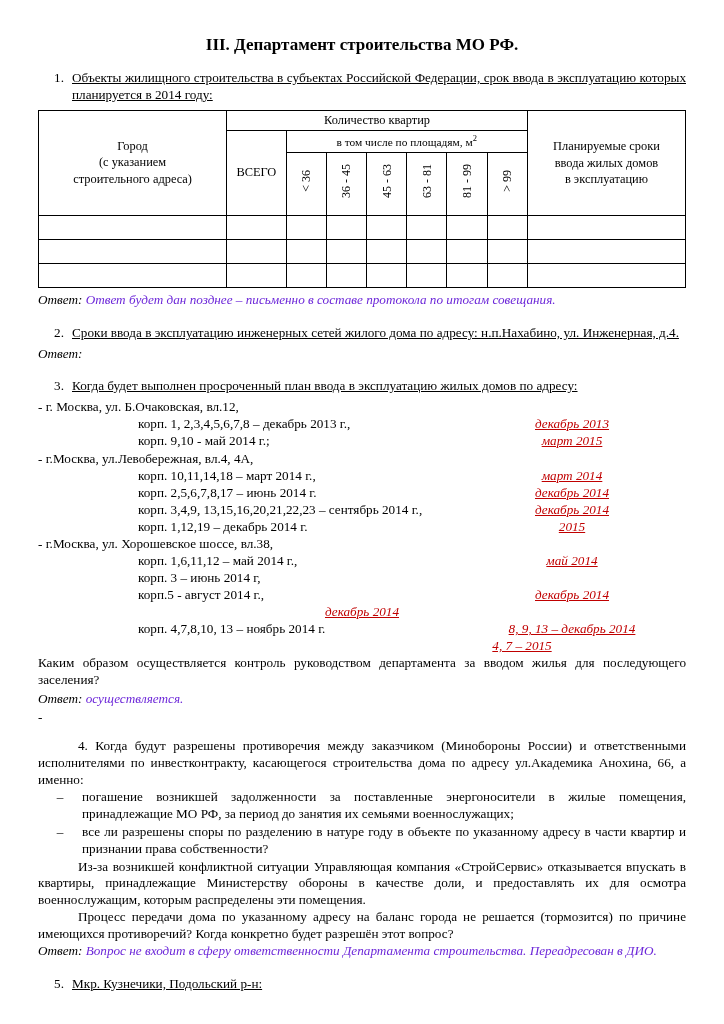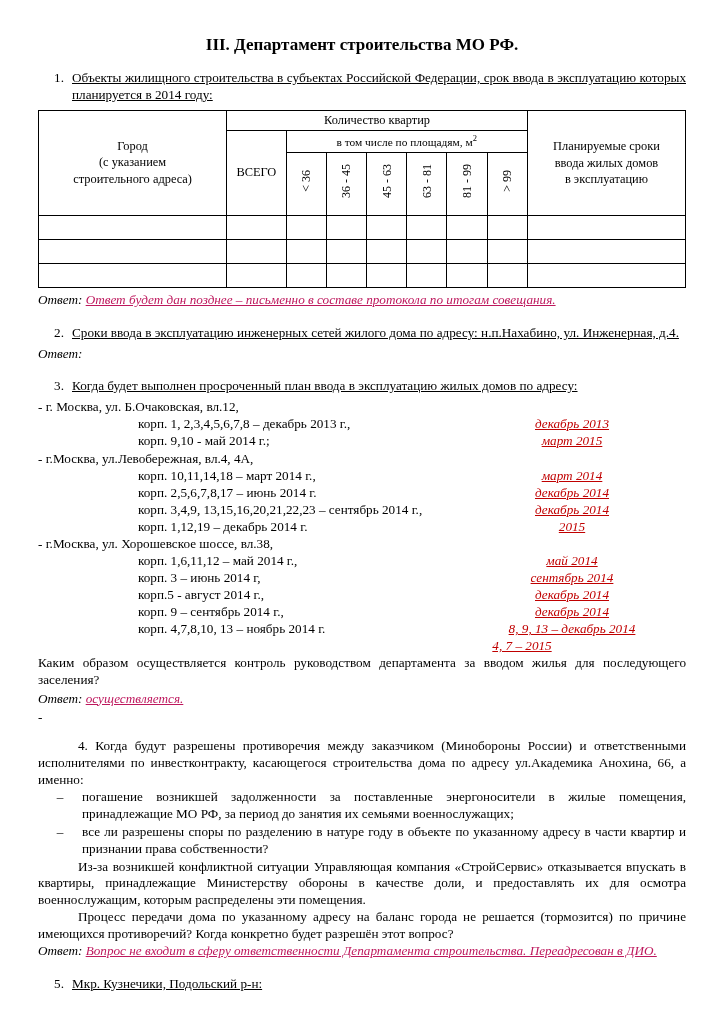--- a/index.html
+++ b/index.html
@@ -43,22 +43,21 @@
     padding-right: 8px;
   }
   .num-item .body {
     flex: 1 1 auto;
     text-align: justify;
     text-decoration: underline;
   }
   .answer-label { font-style: italic; }
   .answer-text {
     font-style: italic;
-    color: #be185d;
-    text-decoration: underline;
+    color: #6d28d9;
   }
   .red-italic {
     font-style: italic;
     color: #c00000;
     text-decoration: underline;
   }
   
   table.qtable {
     border-collapse: collapse;
     width: 100%;
@@ -254,28 +253,26 @@
     <div class="korp-right red-italic">2015</div>
   </div>
 
   <div class="addr-line">- г.Москва, ул. Хорошевское шоссе, вл.38,</div>
   <div class="korp-row">
     <div class="korp-left">корп. 1,6,11,12 – май 2014 г.,</div>
     <div class="korp-right red-italic">май 2014</div>
   </div>
   <div class="korp-row">
     <div class="korp-left">корп. 3 – июнь 2014 г,</div>
-    <div class="korp-right red-italic">сентябрь 2014</div>
   </div>
   <div class="korp-row">
     <div class="korp-left">корп.5 - август 2014 г.,</div>
     <div class="korp-right red-italic">декабрь 2014</div>
   </div>
   <div class="korp-row">
-    <div class="korp-left">корп. 9 – сентябрь 2014 г.,</div>
     <div class="korp-right red-italic">декабрь 2014</div>
   </div>
   <div class="korp-row">
     <div class="korp-left">корп. 4,7,8,10, 13 – ноябрь 2014 г.</div>
     <div class="korp-right red-italic">8, 9, 13 – декабрь 2014</div>
   </div>
   <div class="korp-extra red-italic">4, 7 – 2015</div>
 
   <div class="para">Каким образом осуществляется контроль руководством департамента за вводом жилья для последующего заселения?</div>
   <div class="para">

